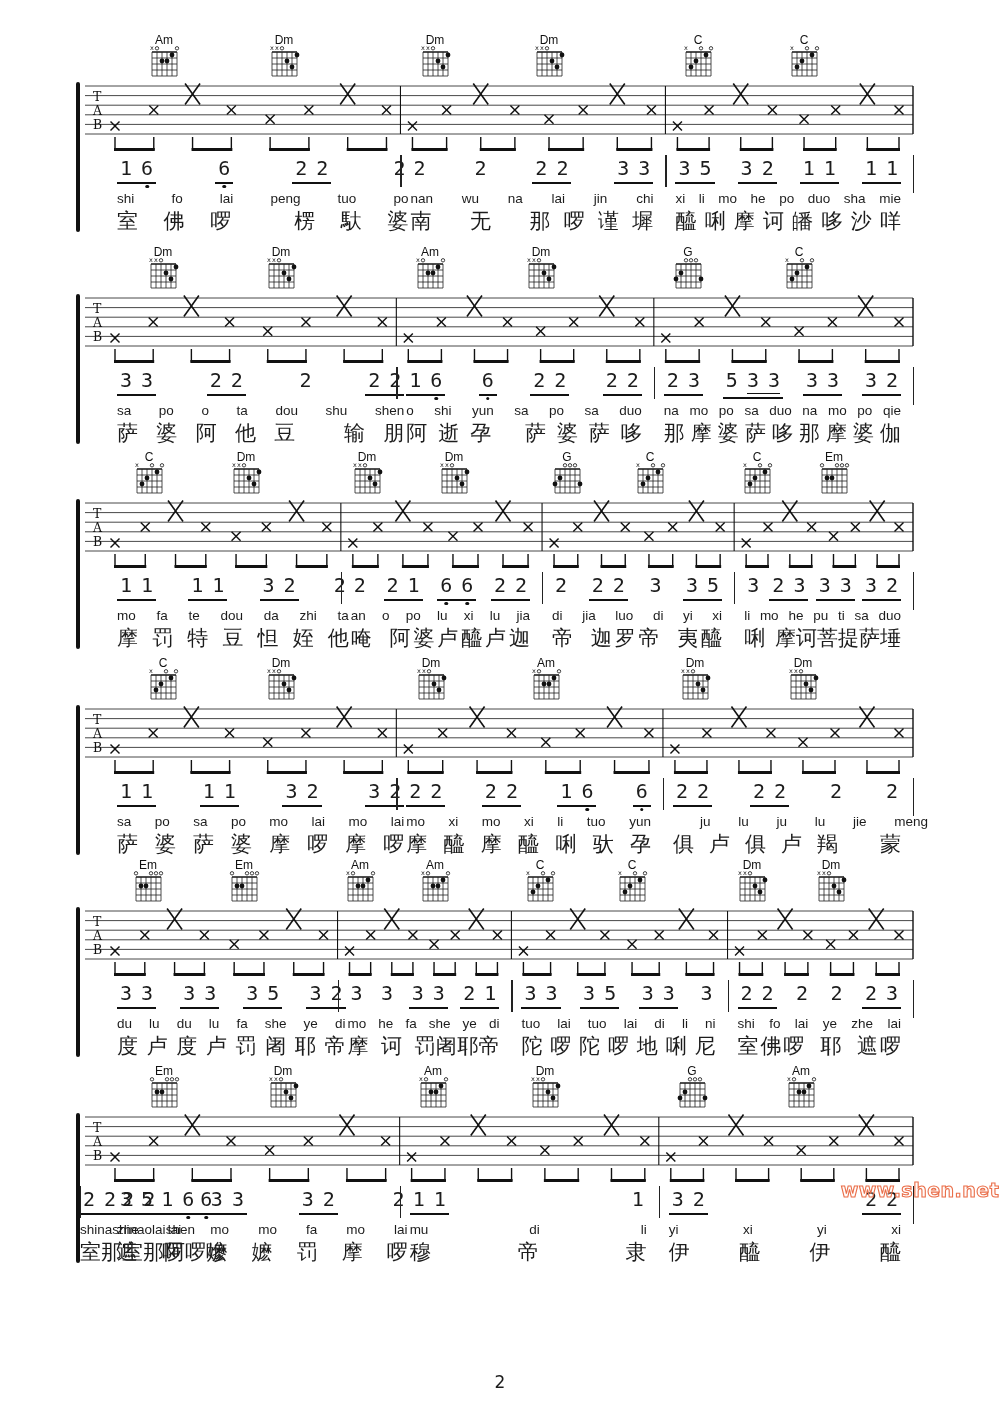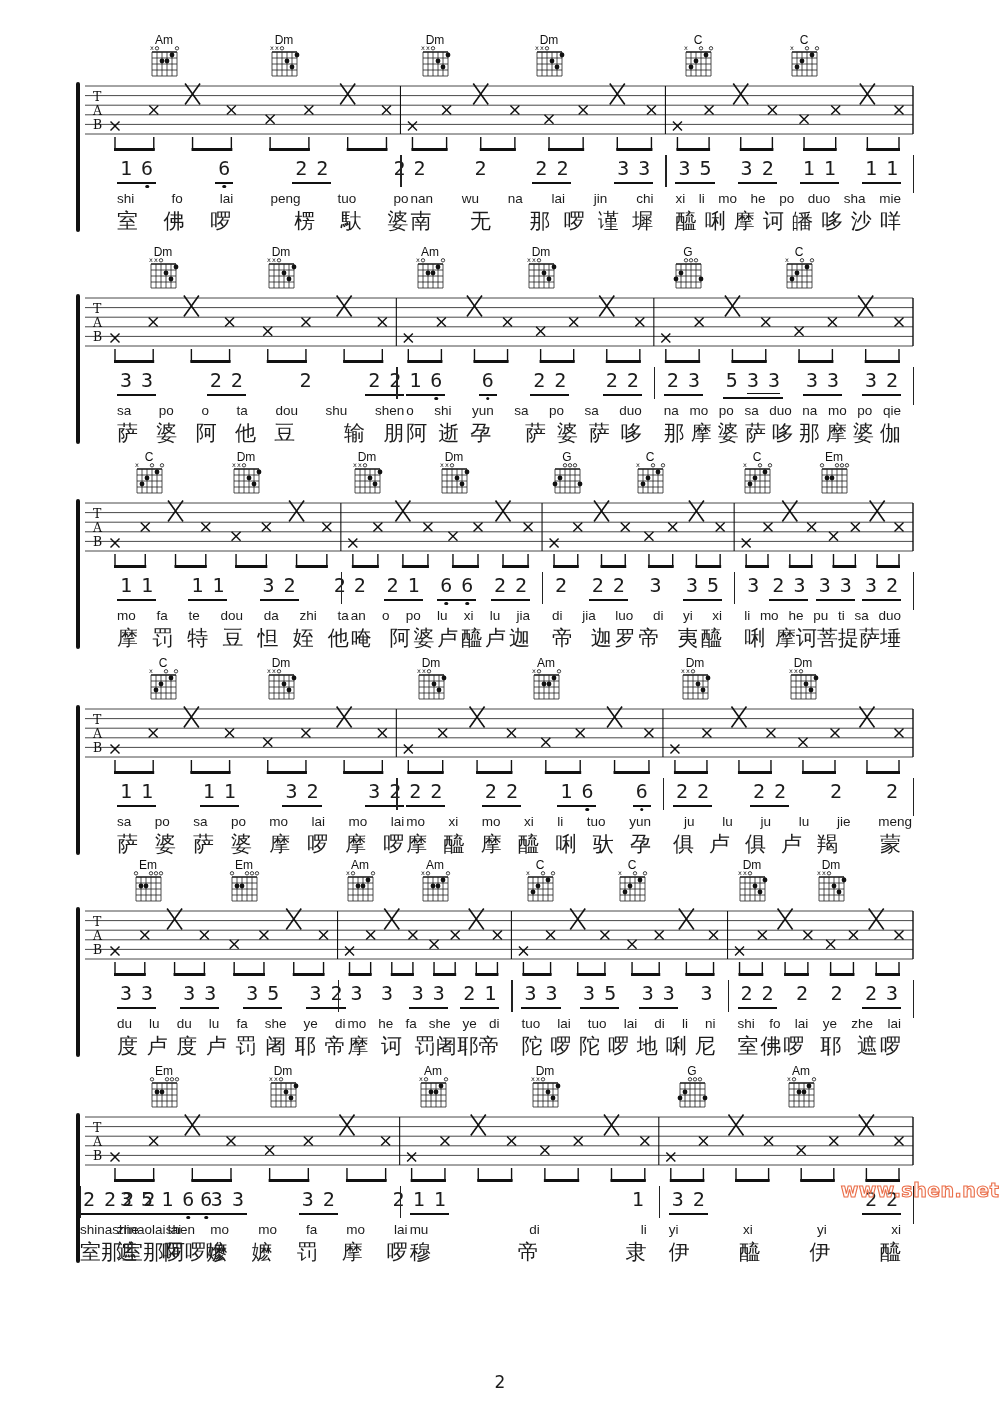--- a/index.html
+++ b/index.html
@@ -1458,21 +1458,21 @@
           </div>
           <div class="measure" style="left: 326.328px; width: 244.616px;">
             <span class="pin">mo</span>
             <span class="pin">xi</span>
             <span class="pin">mo</span>
             <span class="pin">xi</span>
             <span class="pin">li</span>
             <span class="pin">tuo</span>
             <span class="pin">yun</span>
           </div>
-          <div class="measure" style="left: 604px; width: 228.056px;">
+          <div class="measure" style="left: 620px; width: 228.056px;">
             <span class="pin">ju</span>
             <span class="pin">lu</span>
             <span class="pin">ju</span>
             <span class="pin">lu</span>
             <span class="pin">jie</span>
             <span class="pin">meng</span>
           </div>
         </div>
         <div class="hanrow">
           <div class="measure" style="left: 37px; width: 287.328px;">

